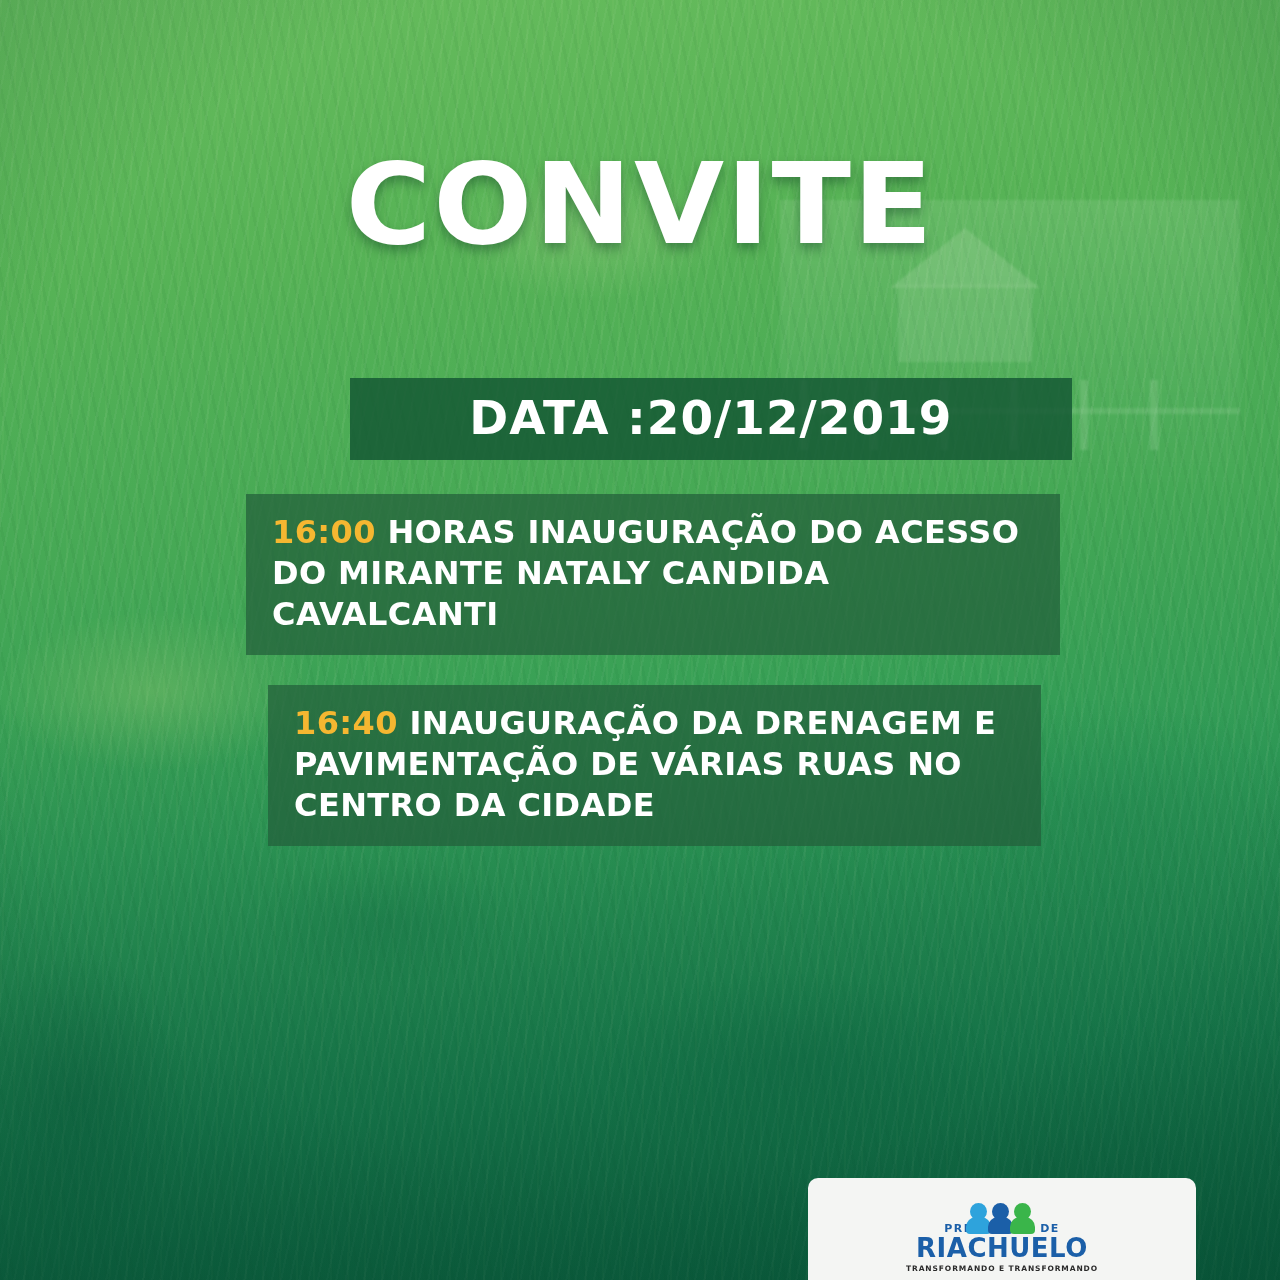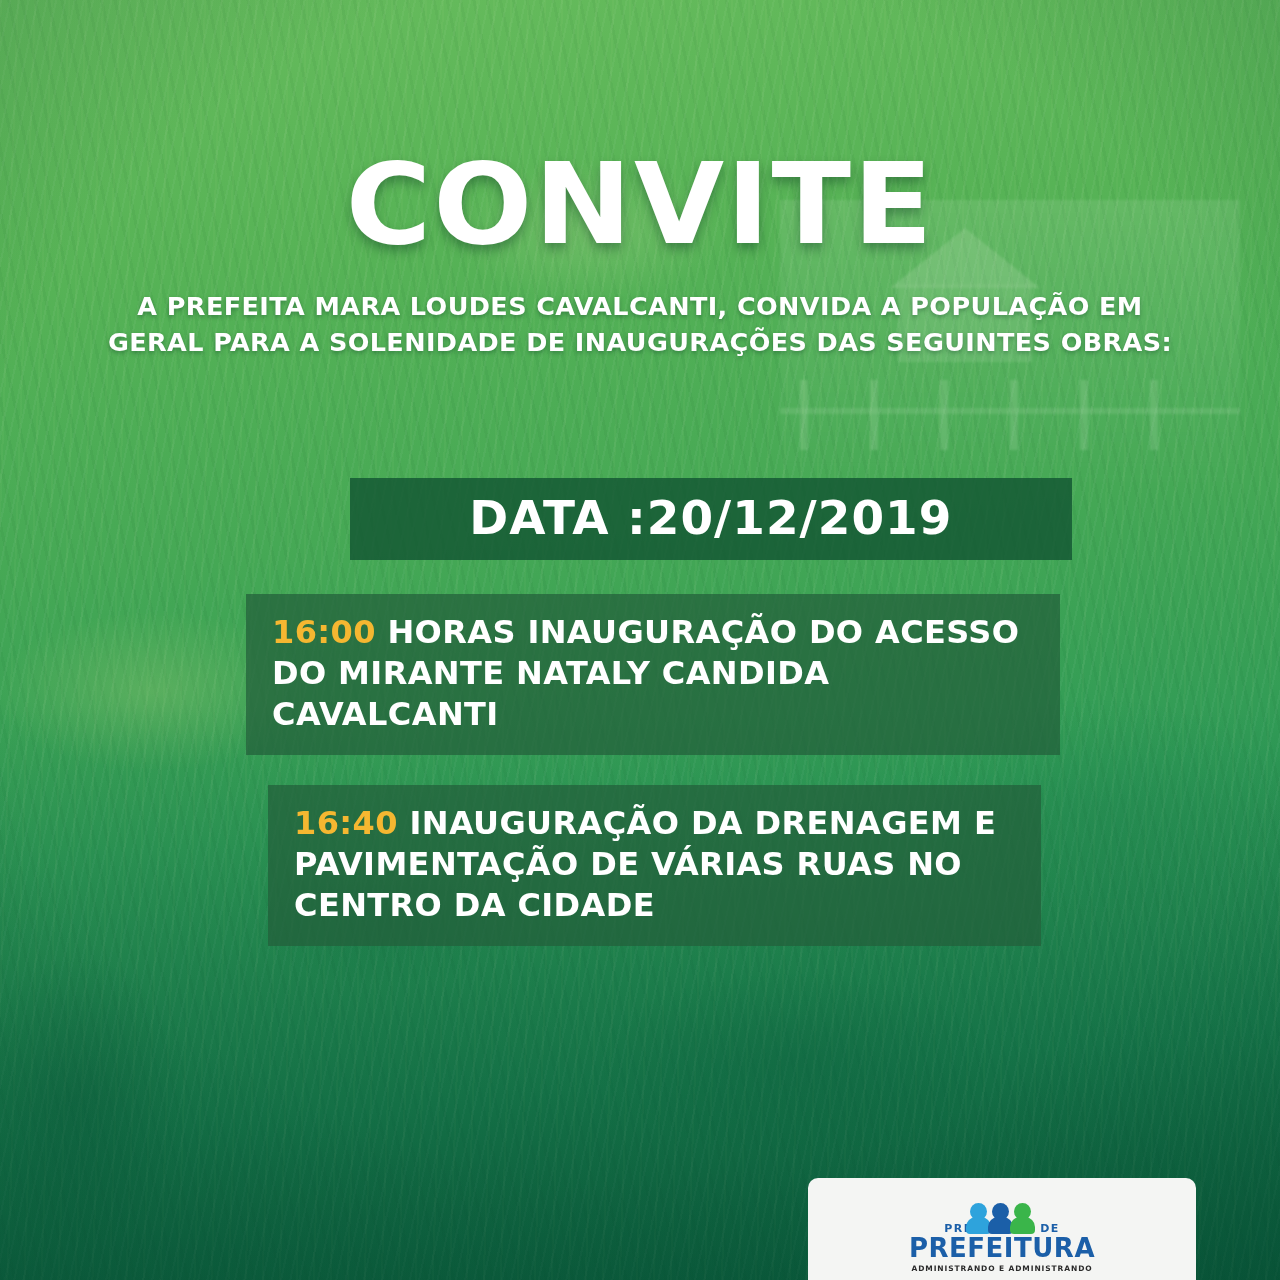--- a/index.html
+++ b/index.html
@@ -261,21 +261,20 @@
     <div class="post" style="left:230px;"></div>
     <div class="post" style="left:300px;"></div>
     <div class="post" style="left:370px;"></div>
   </div>
   <div class="bg-vignette"></div>
 
   <div class="content">
 
     <div class="title">CONVITE</div>
 
-    <div class="subtitle">A PREFEITA MARA LOUDES CAVALCANTI, CONVIDA A POPULAÇÃO EM GERAL PARA A SOLENIDADE DE INAUGURAÇÕES  DAS SEGUINTES OBRAS:</div>
 
     <div class="date-bar">
       <span class="date-text">DATA :20/12/2019</span>
     </div>
 
     <div class="items">
 
       <div class="item item-1">
         <span class="time">16:00</span>
         <span>HORAS INAUGURAÇÃO DO ACESSO DO MIRANTE NATALY CANDIDA CAVALCANTI</span>
@@ -291,18 +290,18 @@
   </div>
 
   <div class="logo-card">
     <div class="logo-inner">
       <div class="logo-mark">
         <span class="fig fig-left"></span>
         <span class="fig fig-mid"></span>
         <span class="fig fig-right"></span>
       </div>
       <div class="logo-pref">PREFEITURA DE</div>
-      <div class="logo-city">PREFEITURA</div>
-      <div class="logo-tag">ADMINISTRANDO E ADMINISTRANDO</div>
+      <div class="logo-city">RIACHUELO</div>
+      <div class="logo-tag">TRANSFORMANDO E TRANSFORMANDO</div>
     </div>
   </div>
 
 </div>
 
 </body></html>

